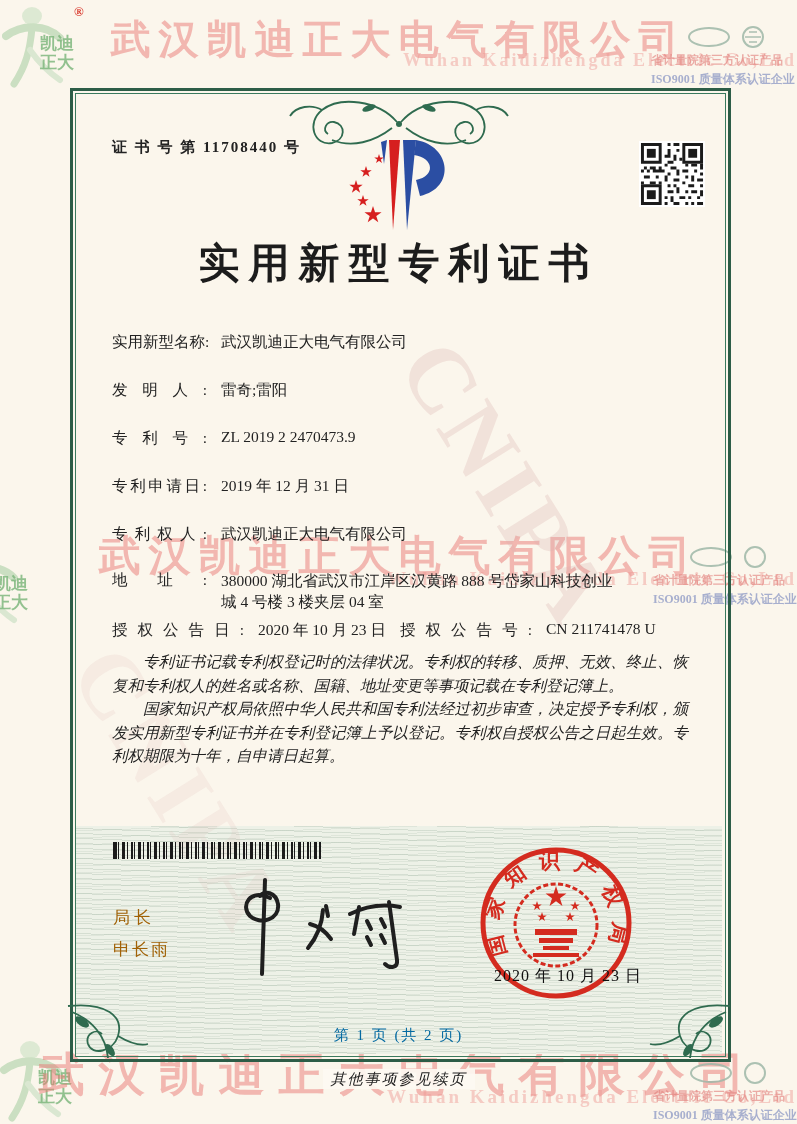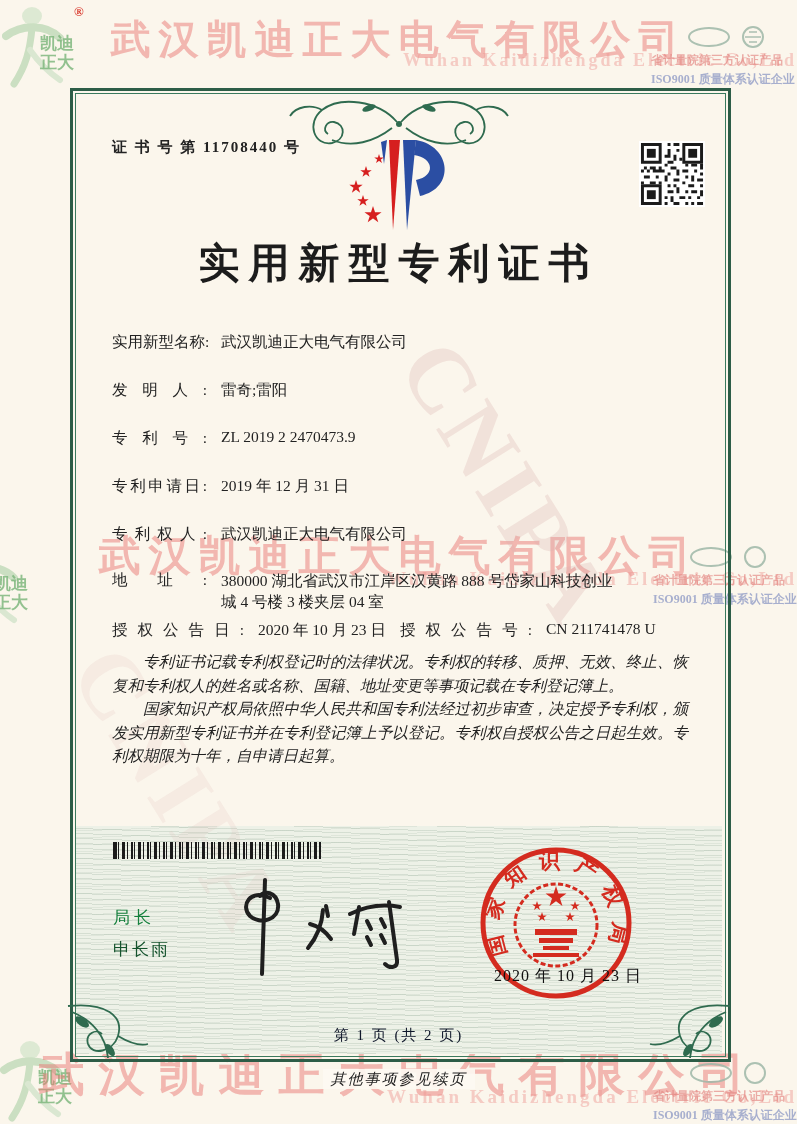--- a/index.html
+++ b/index.html
@@ -78,27 +78,27 @@
   .paras p{margin:0;text-indent:2em;font-style:italic;}
   .barcode{
     left:113px;top:842px;width:204px;height:17px;
     background:repeating-linear-gradient(90deg,
       #1b1b1b 0 2px, rgba(0,0,0,0) 2px 3px,
       #1b1b1b 3px 4px, rgba(0,0,0,0) 4px 7px,
       #1b1b1b 7px 10px, rgba(0,0,0,0) 10px 12px,
       #1b1b1b 12px 13px, rgba(0,0,0,0) 13px 16px);
     border-left:2px solid #1b1b1b;border-right:2px solid #1b1b1b;
   }
-  .director-title{left:113px;top:906px;font-size:17px;letter-spacing:4px;color:#15803d;}
-  .director-name{left:113px;top:938px;font-size:17px;letter-spacing:2px;color:#14532d;}
+  .director-title{left:113px;top:906px;font-size:17px;letter-spacing:4px;color:#a16207;}
+  .director-name{left:113px;top:938px;font-size:17px;letter-spacing:2px;color:#a16207;}
   .seal-date{
     left:494px;top:966px;width:132px;text-align:center;
     font-size:16px;color:#111;white-space:nowrap;letter-spacing:1px;
   }
-  .page-info{left:0;right:0;top:1026px;text-align:center;font-size:15px;color:#0f172a;letter-spacing:2px;}
+  .page-info{left:0;right:0;top:1026px;text-align:center;font-size:15px;color:#0369a1;letter-spacing:2px;}
   .footer-note{
     left:0;right:0;top:1070px;text-align:center;font-size:15px;color:#222;
     font-style:italic;letter-spacing:2px;
   }
   .footer-note span{background:rgba(253,250,243,0.9);padding:2px 8px;}
 </style>
 </head>
 <body>
 
 <div class="abs" style="left:2px;top:2px;">

